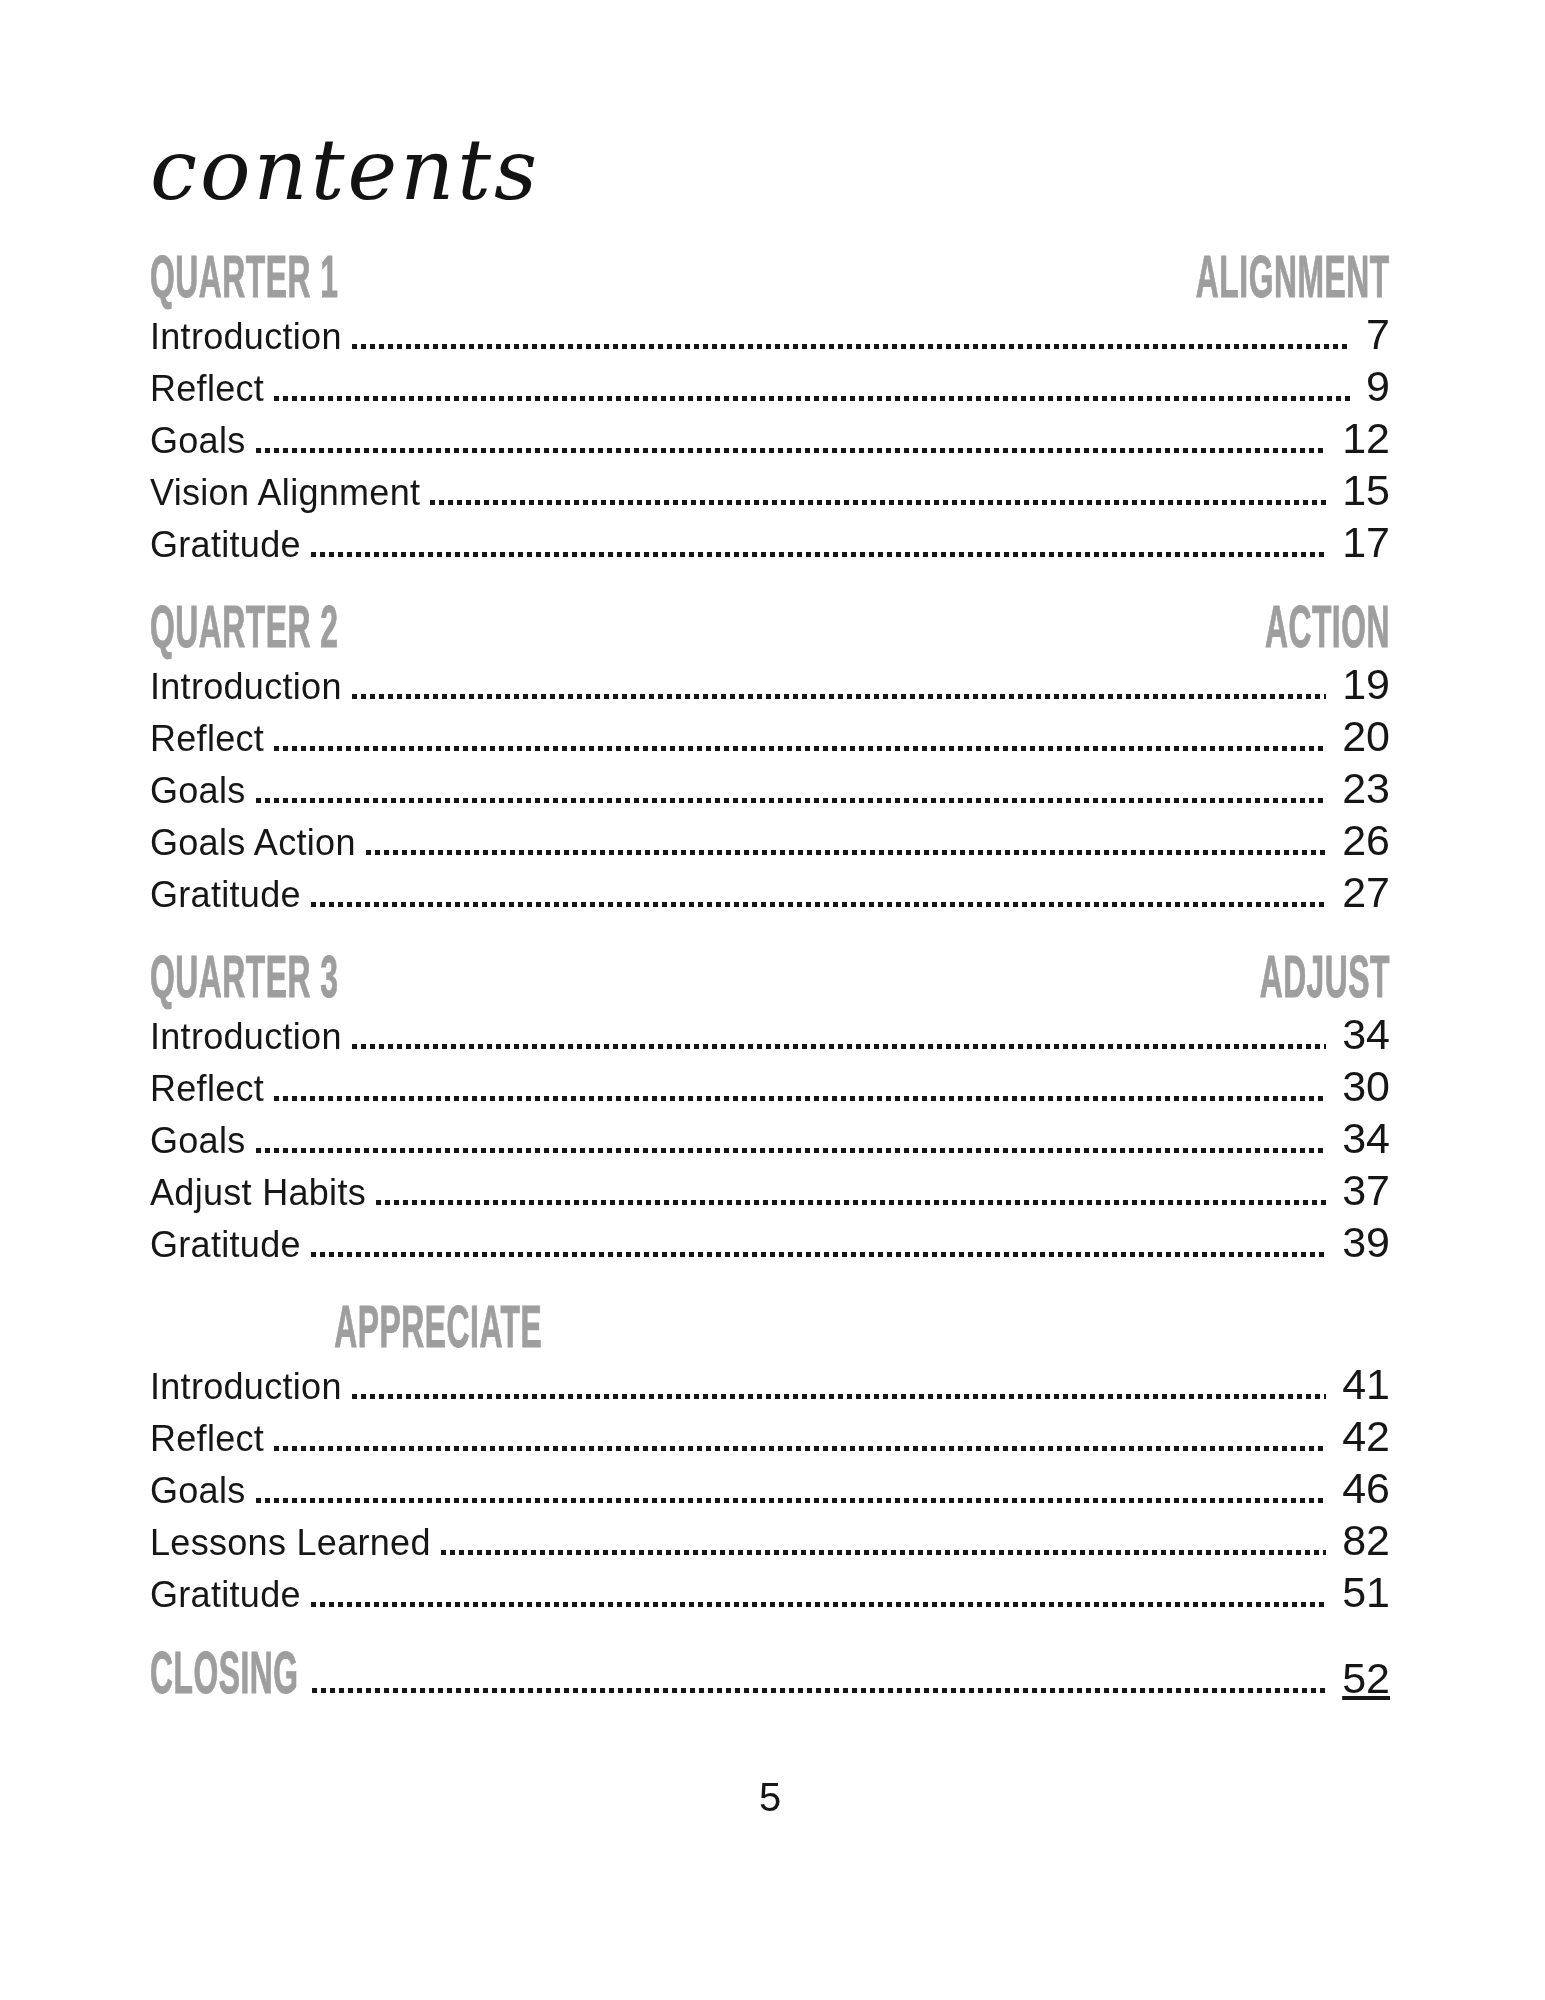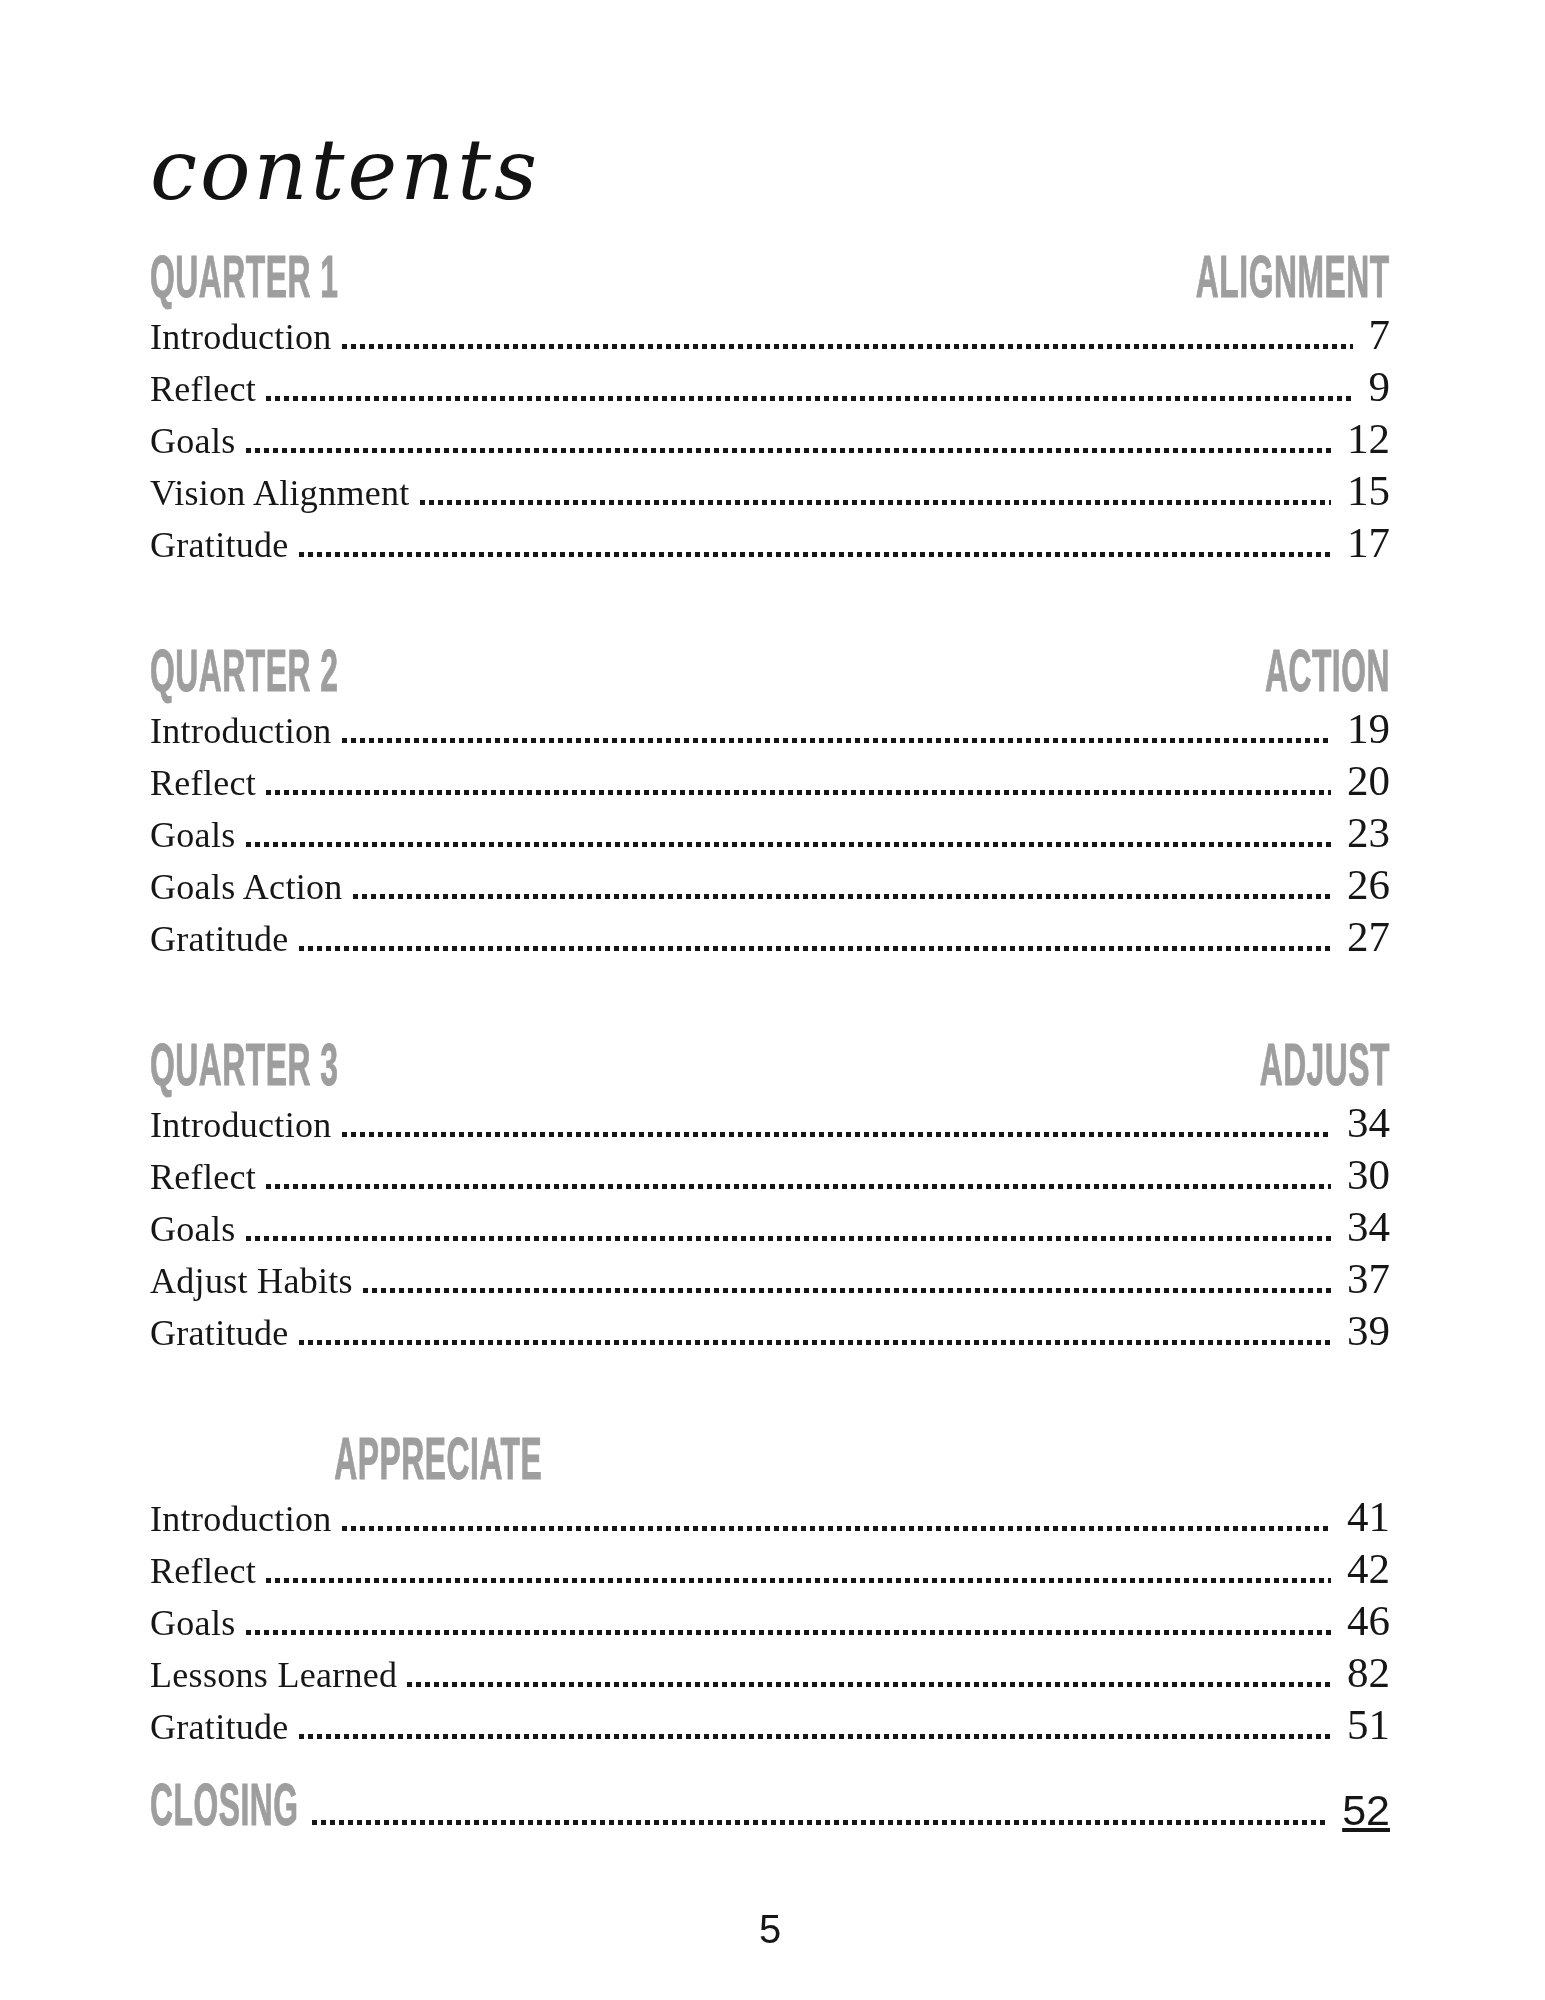--- a/index.html
+++ b/index.html
@@ -38,24 +38,24 @@
     display: inline-block;
     font-weight: 700;
     letter-spacing: 1px;
     color: #9e9e9e;
     -webkit-text-stroke: 1px #9e9e9e;
     transform: scaleX(0.53);
     transform-origin: left center;
     white-space: nowrap;
   }
   .cond-right { transform-origin: right center; }
-  section { margin-top: 70px; }
+  section { margin-top: 26px; }
   section.first { margin-top: 35px; text-align: center; }
   
-  .rows { margin-top: 4px; font-family: Liberation Serif, serif; }
+  .rows { margin-top: 4px; }
   .row {
     display: flex;
     align-items: baseline;
     height: 52px;
   }
   .lbl {
     font-size: 36px;
     line-height: 52px;
     letter-spacing: 0.3px;
     color: #161616;

